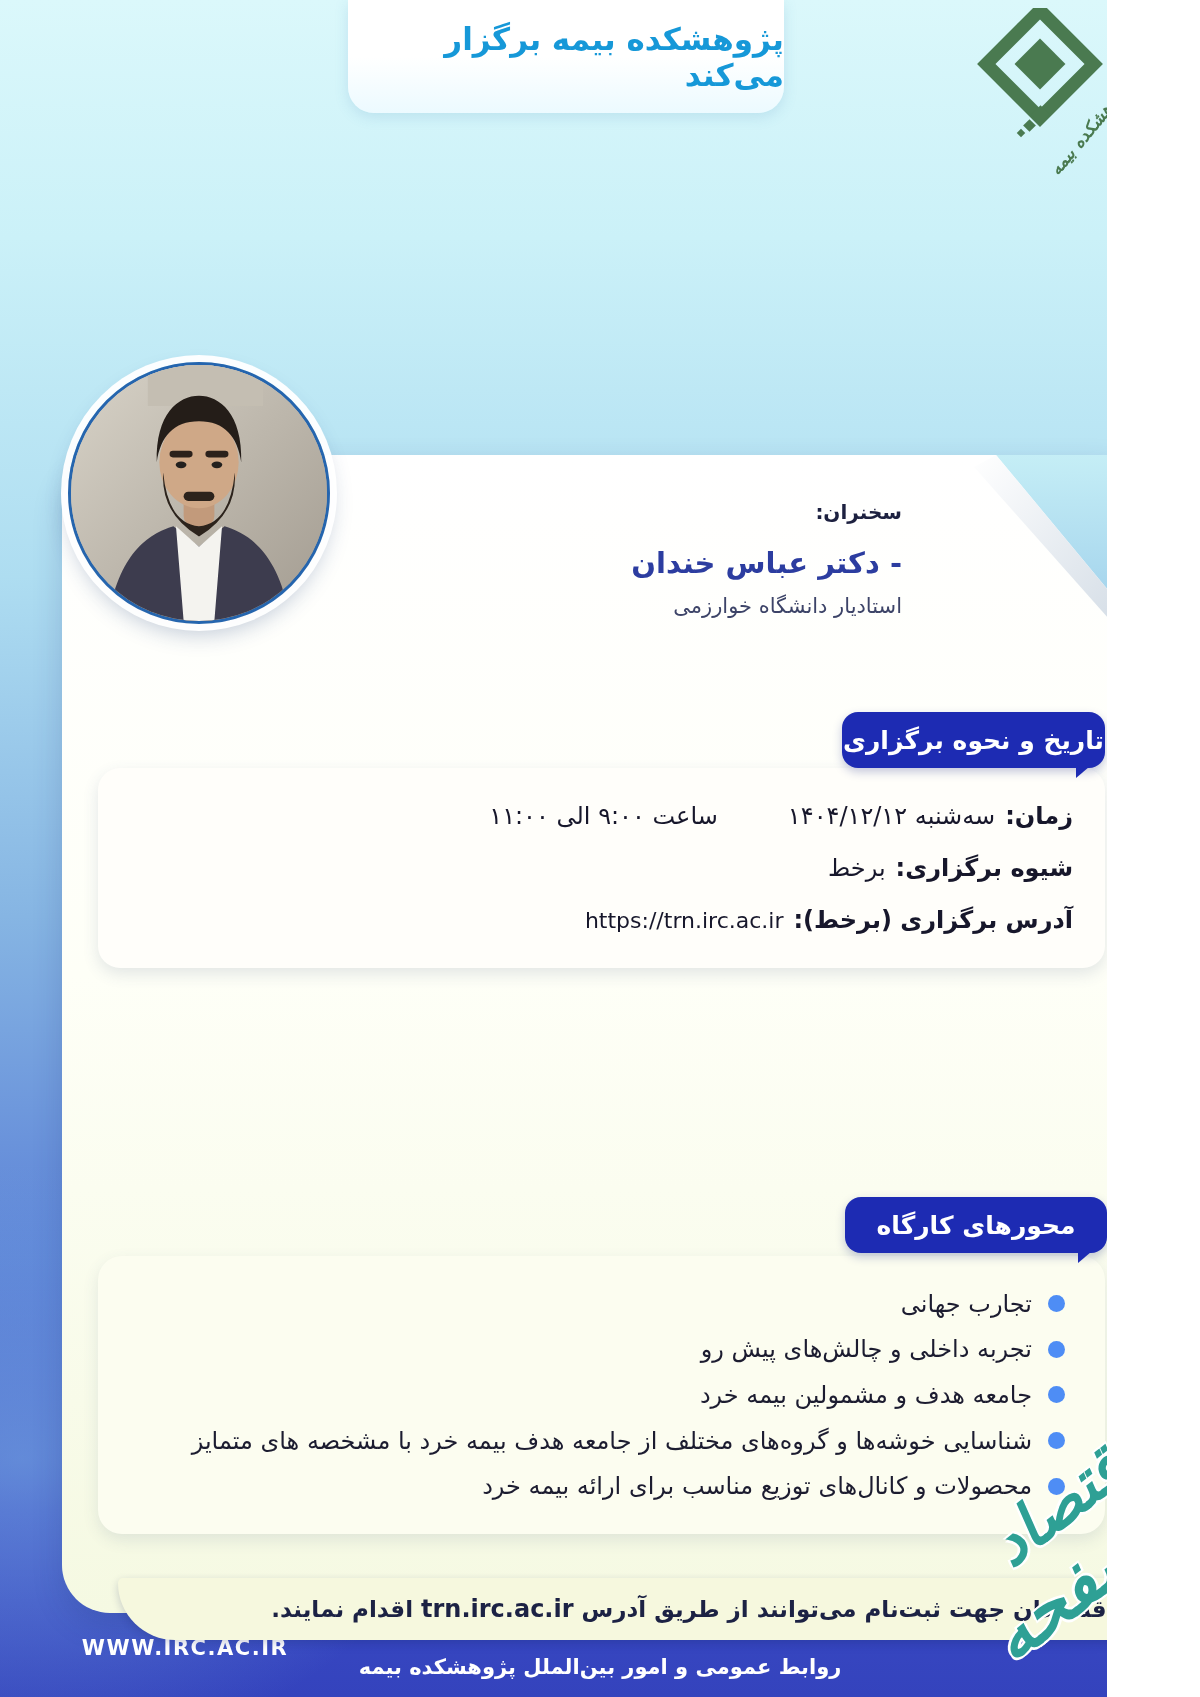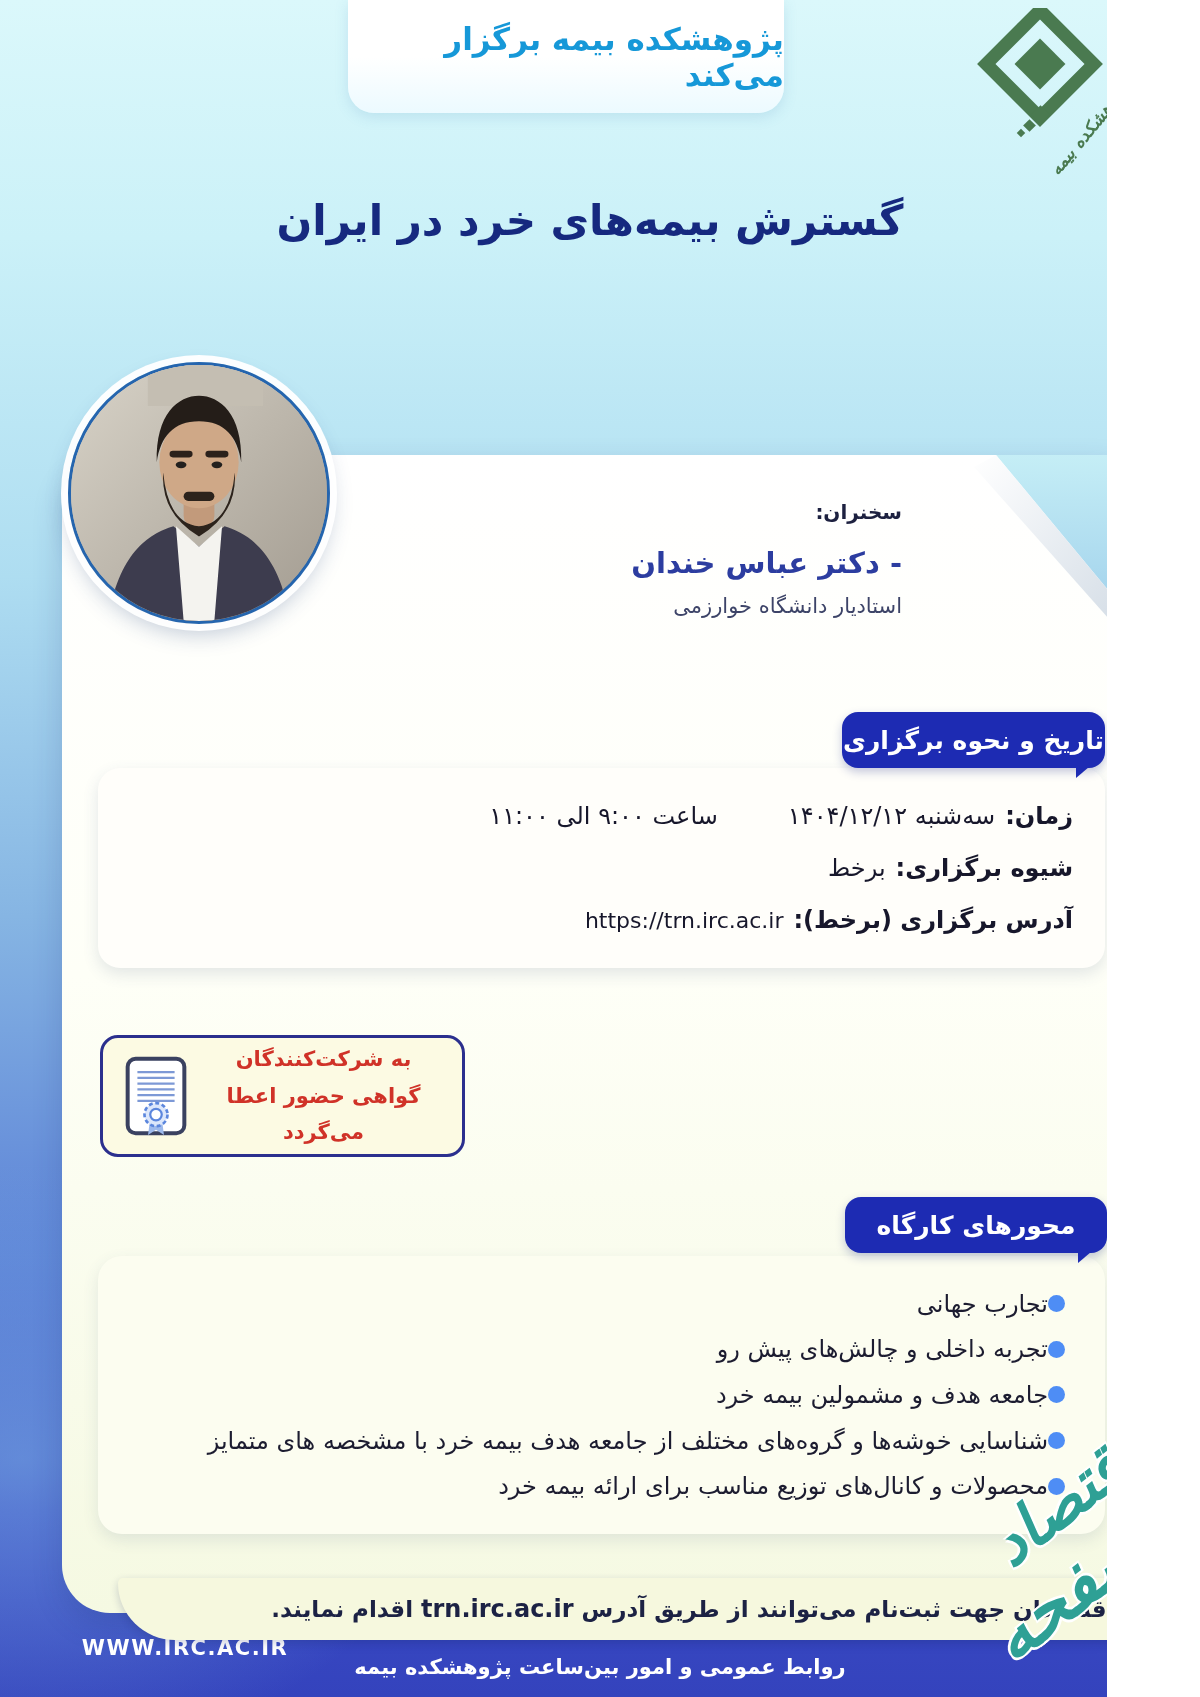--- a/index.html
+++ b/index.html
@@ -66,21 +66,21 @@
   .cert-box{position:absolute;left:100px;top:1035px;width:365px;height:122px;z-index:3;
     border:3px solid #2b2f8e;border-radius:18px;background:#fcfae3;
     display:flex;align-items:center;gap:20px;padding:0 22px;box-sizing:border-box;}
   .cert-icon{width:62px;height:82px;flex-shrink:0;}
   .cert-text{flex:1;text-align:center;direction:rtl;color:#d03228;font-size:21px;font-weight:bold;line-height:1.75;}
   
   .topics-card{position:absolute;left:98px;top:1256px;width:1007px;height:278px;z-index:3;
     background:#fcfdf0;border-radius:24px;box-shadow:0 6px 16px rgba(60,80,120,0.12);
     direction:rtl;display:flex;flex-direction:column;justify-content:space-evenly;
     padding:16px 40px;box-sizing:border-box;}
-  .topic-item{display:flex;align-items:center;font-size:24px;color:#1c1c30;text-align:right;}
+  .topic-item{display:flex;align-items:center;gap:16px;font-size:24px;color:#1c1c30;text-align:right;}
   .topic-dot{width:17px;height:17px;border-radius:50%;background:#4e8df5;flex-shrink:0;}
   
   .ribbon{position:absolute;left:118px;top:1578px;width:1035px;height:62px;z-index:6;
     background:#f6f8de;border-radius:6px 14px 42px 70px;
     display:flex;align-items:center;justify-content:center;direction:rtl;
     padding-left:140px;box-sizing:border-box;box-shadow:0 3px 8px rgba(20,30,90,0.2);}
   .ribbon-text{color:#1c2244;font-size:23px;font-weight:bold;}
   .ribbon-url{color:#1c2244;font-size:24px;font-weight:bold;margin:0 8px;text-decoration:none;direction:ltr;unicode-bidi:embed;}
   .website{position:absolute;left:70px;top:1636px;width:230px;z-index:5;
     color:#ffffff;font-size:21px;font-weight:bold;letter-spacing:1.5px;text-align:center;}
@@ -110,21 +110,20 @@
           <rect x="60" y="38" width="36" height="36"></rect>
         </g>
         <rect x="72" y="100" width="13" height="13" transform="rotate(45 78.5 106.5)"></rect>
         <rect x="63" y="113" width="9" height="9" transform="rotate(45 67.5 117.5)"></rect>
         <rect x="56" y="122" width="6" height="6" transform="rotate(45 59 125)"></rect>
       </g>
     </svg>
     <div class="logo-caption">پژوهشکده بیمه</div>
   </div>
 
-  <div class="main-title">گسترش بیمه‌های خرد در ایران</div>
 
   <div class="avatar">
     <svg viewBox="0 0 100 100">
       <defs>
         <linearGradient id="wall" x1="0" y1="0" x2="1" y2="1">
           <stop offset="0" stop-color="#d8d3c8"></stop>
             <stop offset="1" stop-color="#a29b90"></stop>
         </linearGradient>
       </defs>
       <rect width="100" height="100" fill="url(#wall)"></rect>
@@ -172,38 +171,20 @@
       <span class="sched-label">زمان:</span><span>سه‌شنبه  ۱۴۰۴/۱۲/۱۲</span><span class="sched-hours">ساعت ۹:۰۰ الی ۱۱:۰۰</span>
     </div>
     <div class="sched-row">
       <span class="sched-label">شیوه برگزاری:</span><span>برخط</span>
     </div>
     <div class="sched-row">
       <span class="sched-label">آدرس برگزاری (برخط):</span><a class="sched-url" href="#" dir="ltr">https://trn.irc.ac.ir</a>
     </div>
   </div>
 
-  <div class="cert-box">
-    <svg class="cert-icon" viewBox="0 0 70 90">
-      <rect x="3" y="3" width="64" height="84" rx="9" fill="#ffffff" stroke="#3a4160" stroke-width="4.5"></rect>
-      <line x1="14" y1="18" x2="56" y2="18" stroke="#7d99d6" stroke-width="2.6"></line>
-      <line x1="14" y1="24.5" x2="56" y2="24.5" stroke="#7d99d6" stroke-width="2.6"></line>
-      <line x1="14" y1="31" x2="56" y2="31" stroke="#7d99d6" stroke-width="2.6"></line>
-      <line x1="14" y1="37.5" x2="56" y2="37.5" stroke="#7d99d6" stroke-width="2.6"></line>
-      <line x1="14" y1="44" x2="56" y2="44" stroke="#7d99d6" stroke-width="2.6"></line>
-      <line x1="14" y1="50.5" x2="56" y2="50.5" stroke="#7d99d6" stroke-width="2.6"></line>
-      <path d="M28 74 L26 89 L35 83 L44 89 L42 74 Z" fill="#9db9ec"></path>
-      <circle cx="35" cy="66" r="13" fill="#dce7fb" stroke="#5b86dd" stroke-width="3" stroke-dasharray="4.5 3"></circle>
-      <circle cx="35" cy="66" r="6.5" fill="#ffffff" stroke="#5b86dd" stroke-width="2.5"></circle>
-    </svg>
-    <div class="cert-text">
-      <div>به شرکت‌کنندگان</div>
-      <div>گواهی حضور اعطا می‌گردد</div>
-    </div>
-  </div>
 
   <div class="badge badge-topics">محورهای کارگاه</div>
   <div class="topics-card">
     <div class="topic-item">
       <span class="topic-dot"></span>
       <span>تجارب جهانی</span>
     </div>
     <div class="topic-item">
       <span class="topic-dot"></span>
       <span>تجربه داخلی و چالش‌های پیش رو</span>
@@ -221,20 +202,20 @@
       <span>محصولات و کانال‌های توزیع مناسب برای ارائه بیمه خرد</span>
     </div>
   </div>
 
   <div class="ribbon">
     <span class="ribbon-text">علاقه‌مندان جهت ثبت‌نام می‌توانند از طریق آدرس</span>
     <a class="ribbon-url" href="#">trn.irc.ac.ir</a>
     <span class="ribbon-text">اقدام نمایند.</span>
   </div>
   <div class="website">WWW.IRC.AC.IR</div>
-  <div class="department">روابط عمومی و امور بین‌ساعت پژوهشکده بیمه</div>
+  <div class="department">روابط عمومی و امور بین‌الملل پژوهشکده بیمه</div>
 
   <div class="watermark">
     <span class="w1">اقتصاد</span>
     <span class="w2">صفحه</span>
   </div>
 
 </div>
 
 </body></html>

